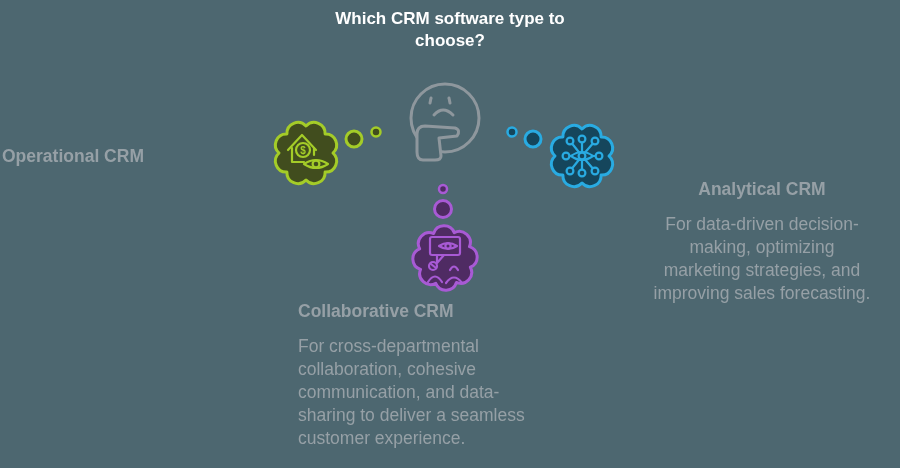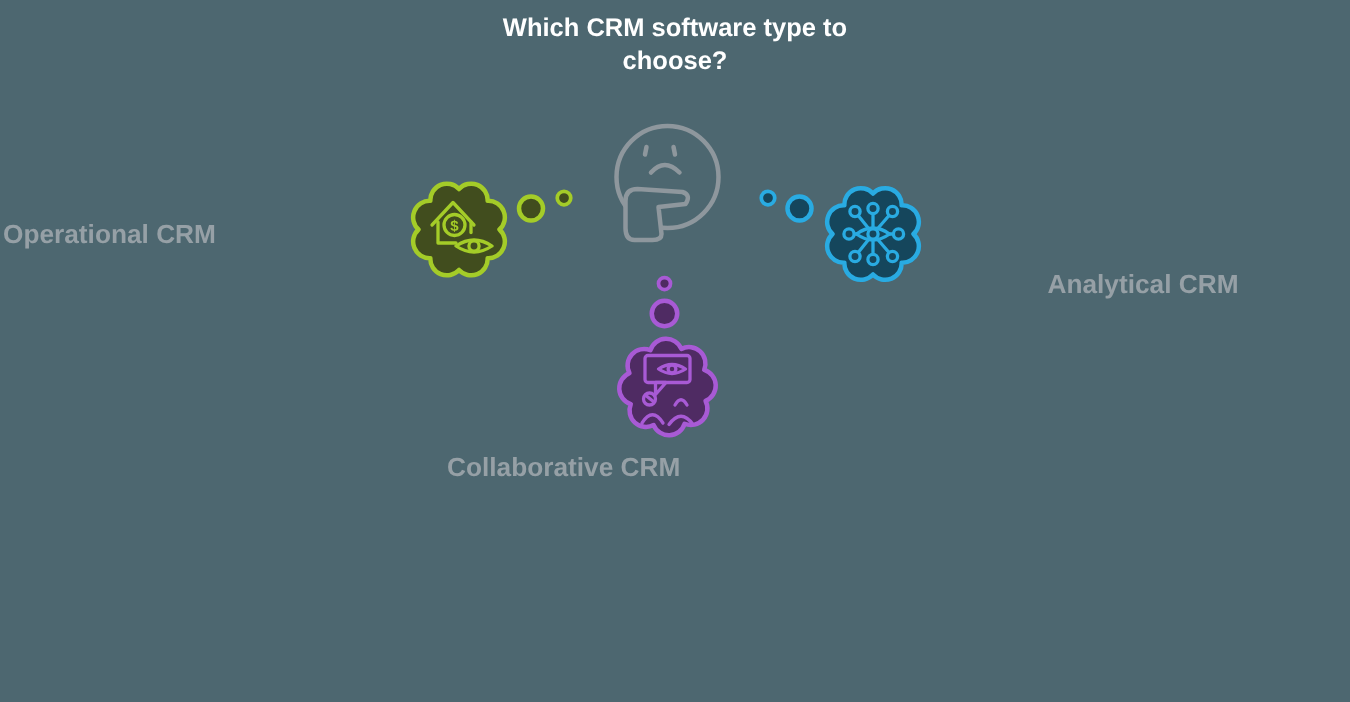--- a/index.html
+++ b/index.html
@@ -117,19 +117,28 @@
       </g>
     </g>
   </svg>
 
   <div class="branch-text branch-left">
     <h2>Operational CRM</h2>
   </div>
 
   <div class="branch-text branch-right">
     <h2>Analytical CRM</h2>
+    <p>For data-driven decision-
+making, optimizing
+marketing strategies, and
+improving sales forecasting.</p>
   </div>
 
   <div class="branch-text branch-bottom">
     <h2>Collaborative CRM</h2>
+    <p>For cross-departmental
+collaboration, cohesive
+communication, and data-
+sharing to deliver a seamless
+customer experience.</p>
   </div>
 
 </div>
 
 </body></html>

